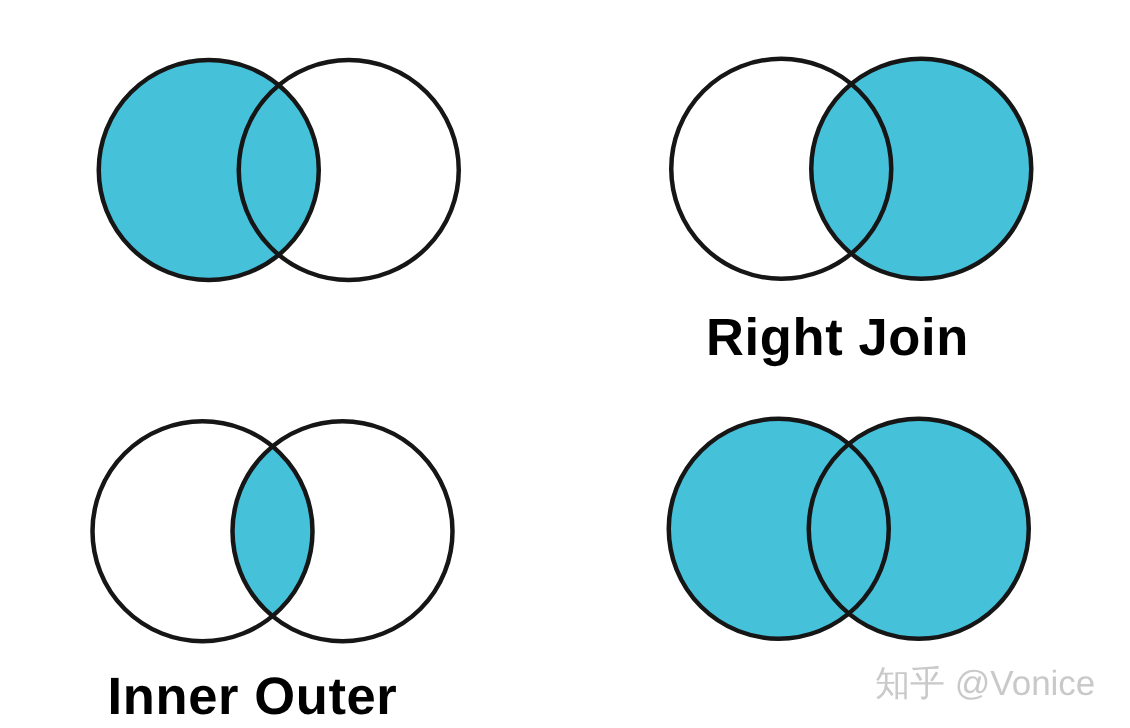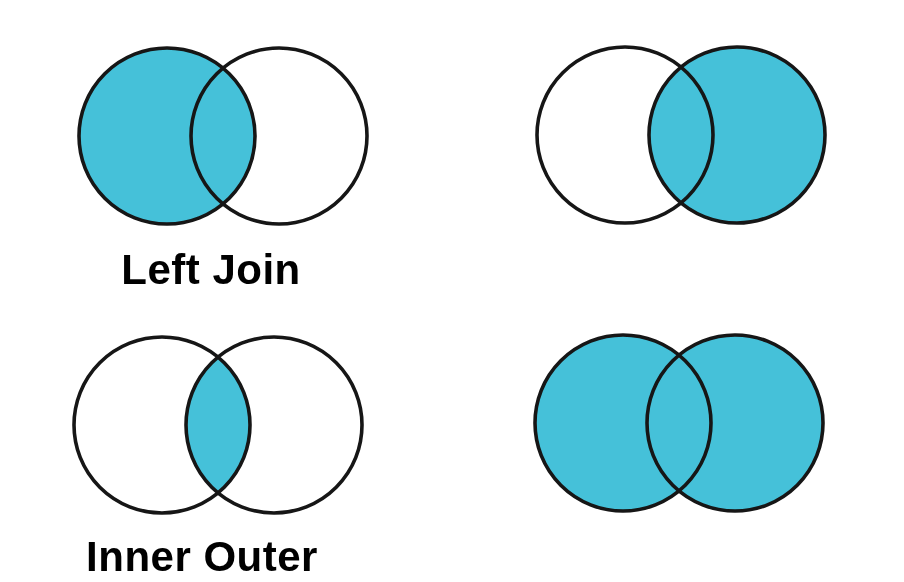--- a/index.html
+++ b/index.html
@@ -103,17 +103,18 @@
           <circle cx="100" cy="96" r="88"></circle>
         </clipPath>
     </defs>
     <circle cx="100" cy="96" r="88" stroke="none" fill="#45c1d9"></circle>
     <circle cx="212" cy="96" r="88" stroke="none" fill="#45c1d9"></circle>
     <circle clip-path="url(#clip-fo)" cx="212" cy="96" r="88" stroke="none" fill="#45c1d9"></circle>
     <circle cx="100" cy="96" r="88" fill="none" stroke-width="3.6" stroke="#161616"></circle>
     <circle cx="212" cy="96" r="88" fill="none" stroke-width="3.6" stroke="#161616"></circle>
   </svg>
 
-  <div class="join-label label-lj">Left Join</div>
+  <div class="join-label label-rj">Right Join</div>
   <div class="join-label label-ij">Inner Outer</div>
 
+  <div class="watermark">知乎 @Vonice</div>
 
 </div>
 
 </body></html>

